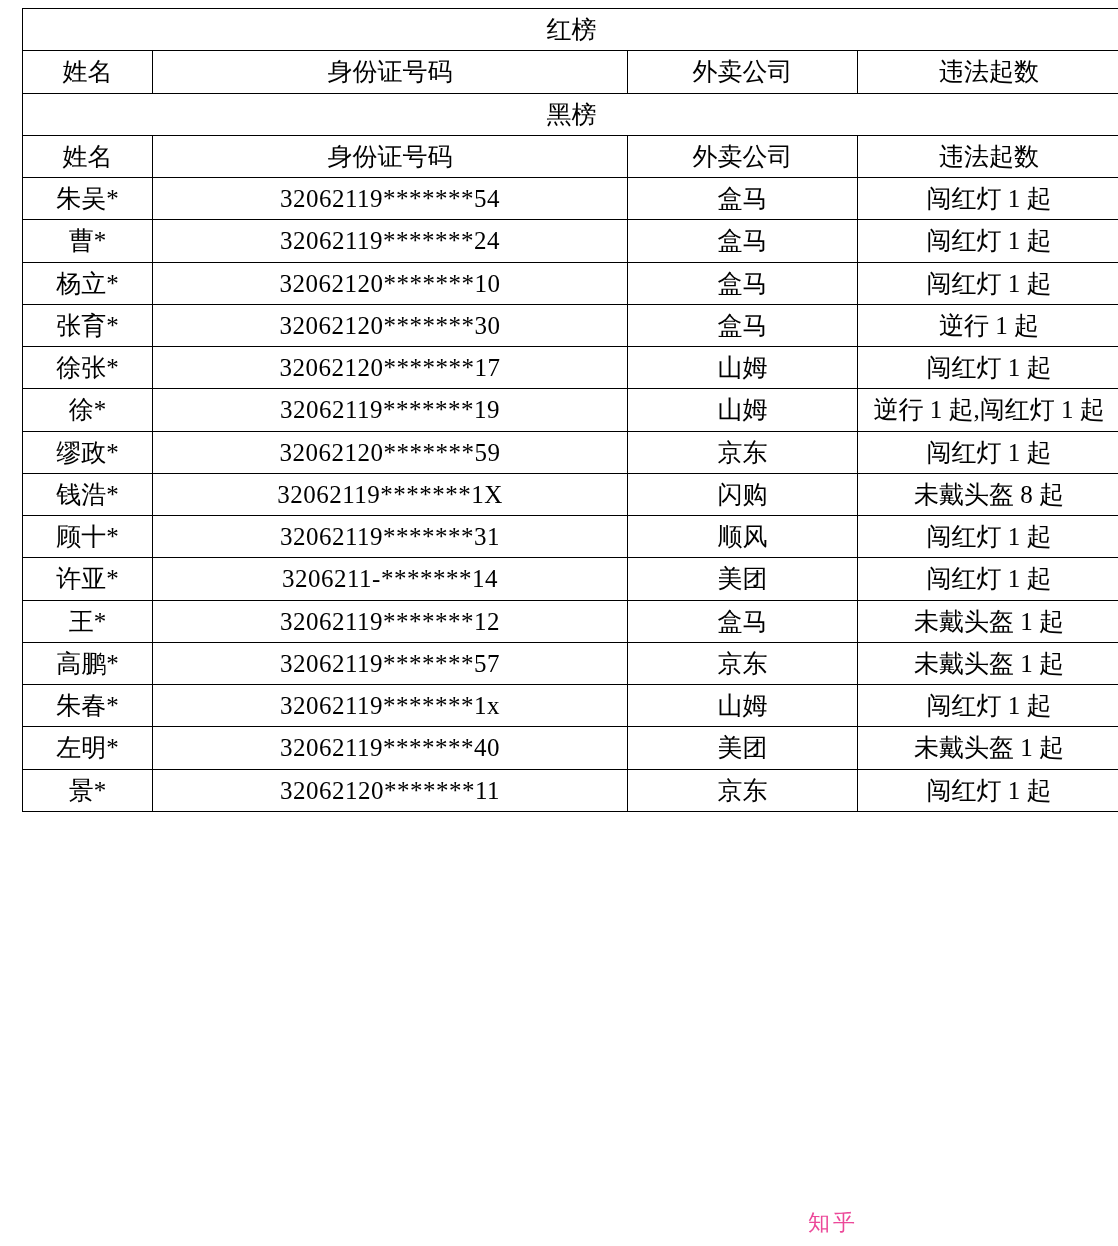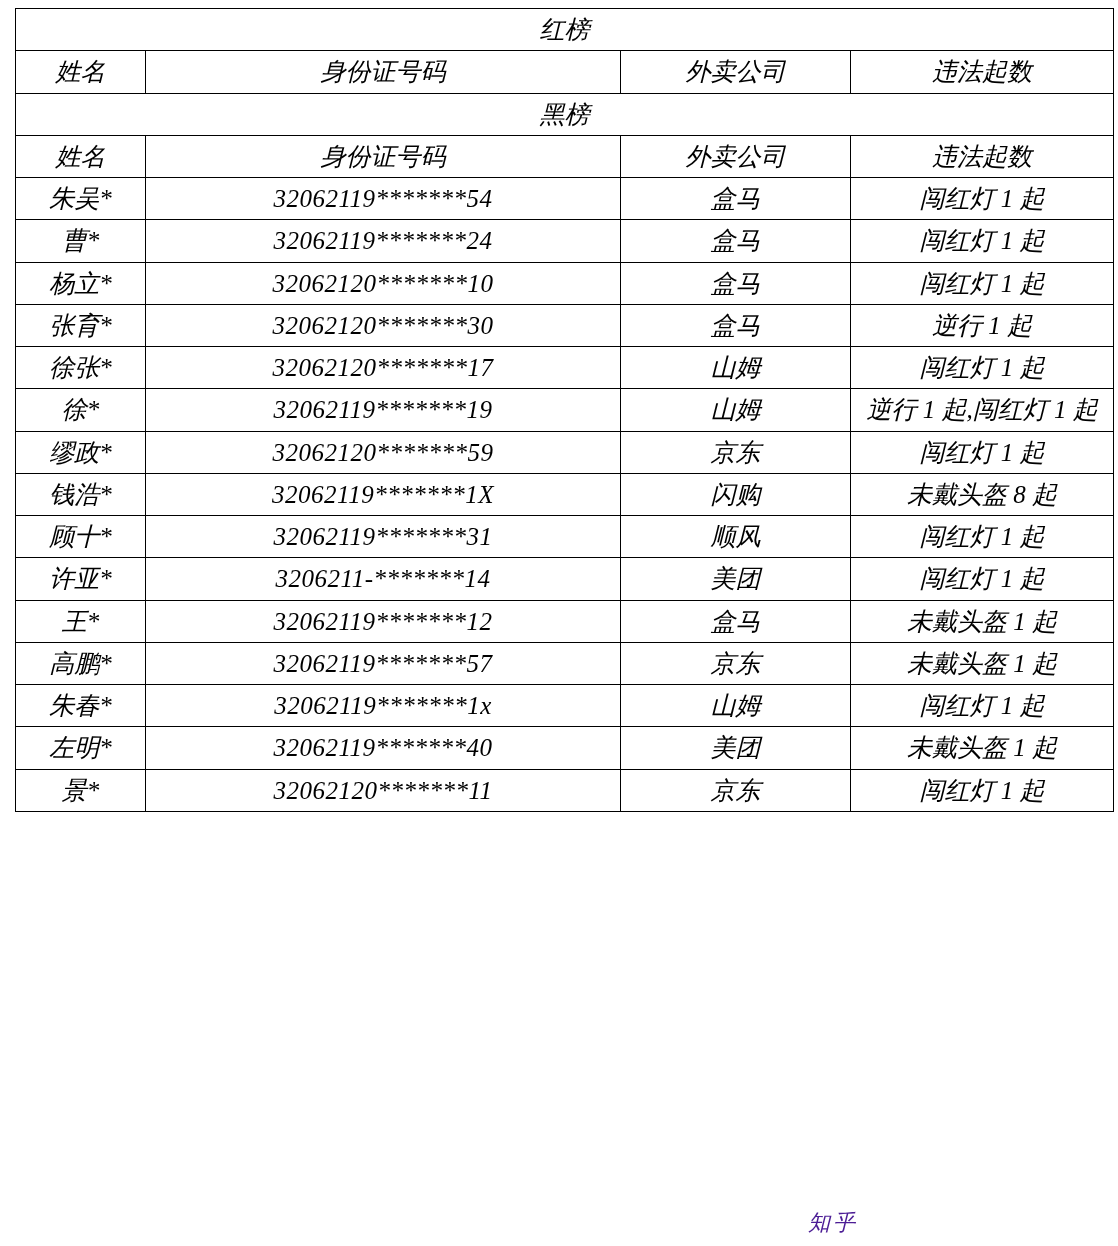--- a/index.html
+++ b/index.html
@@ -12,22 +12,21 @@
     height: 1246px;
     font-family: "Liberation Serif", "DejaVu Serif", serif;
     color: #000000;
     overflow: hidden;
   }
   .page {
     position: relative;
     width: 904px;
     height: 1246px;
     box-sizing: border-box;
-    padding: 8px 10px 0 15px;
-    font-style: italic;
+    padding: 8px 10px 0 22px;
   }
   table.doc-table {
     width: 1098px;
     border-collapse: collapse;
     table-layout: fixed;
   }
   table.doc-table td {
     border: 1px solid #000000;
     text-align: center;
     vertical-align: middle;
@@ -53,21 +52,21 @@
     font-size: 25px;
   }
   td.two-line {
     line-height: 1.25;
   }
   .watermark {
     position: absolute;
     right: 46px;
     bottom: 8px;
     font-size: 22px;
-    color: #4c1d95;
+    color: #ec4899;
     font-family: "Liberation Sans", sans-serif;
     letter-spacing: 3px;
     pointer-events: none;
   }
 </style>
 </head>
 <body>
 
 <div class="page">
 

